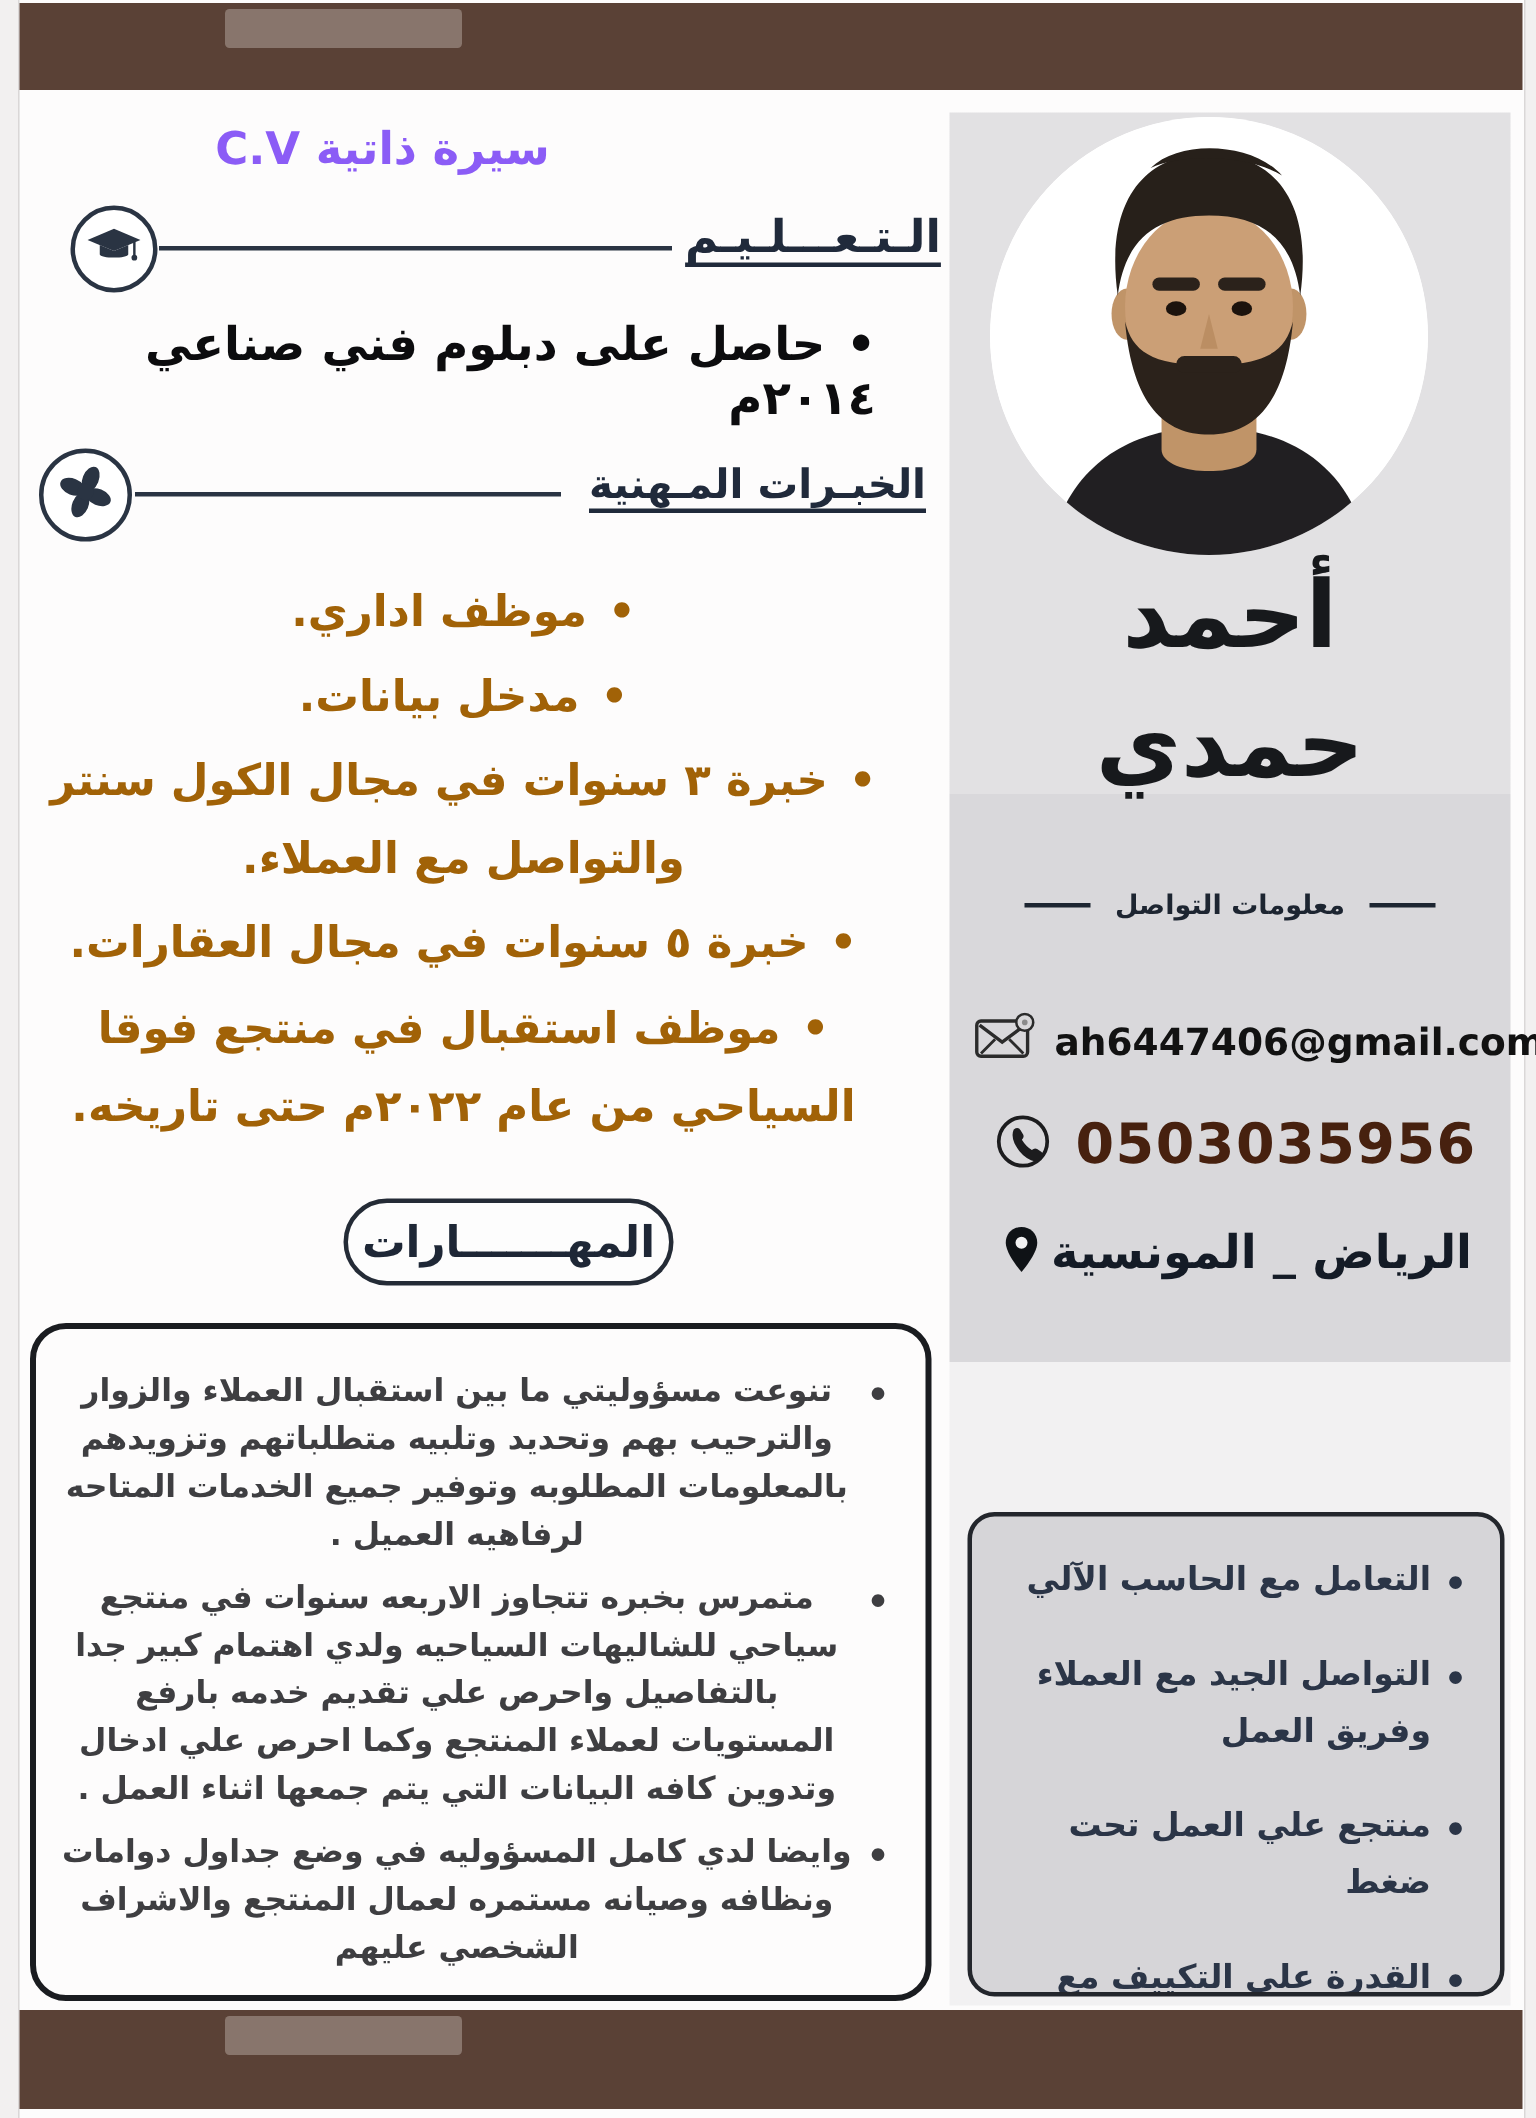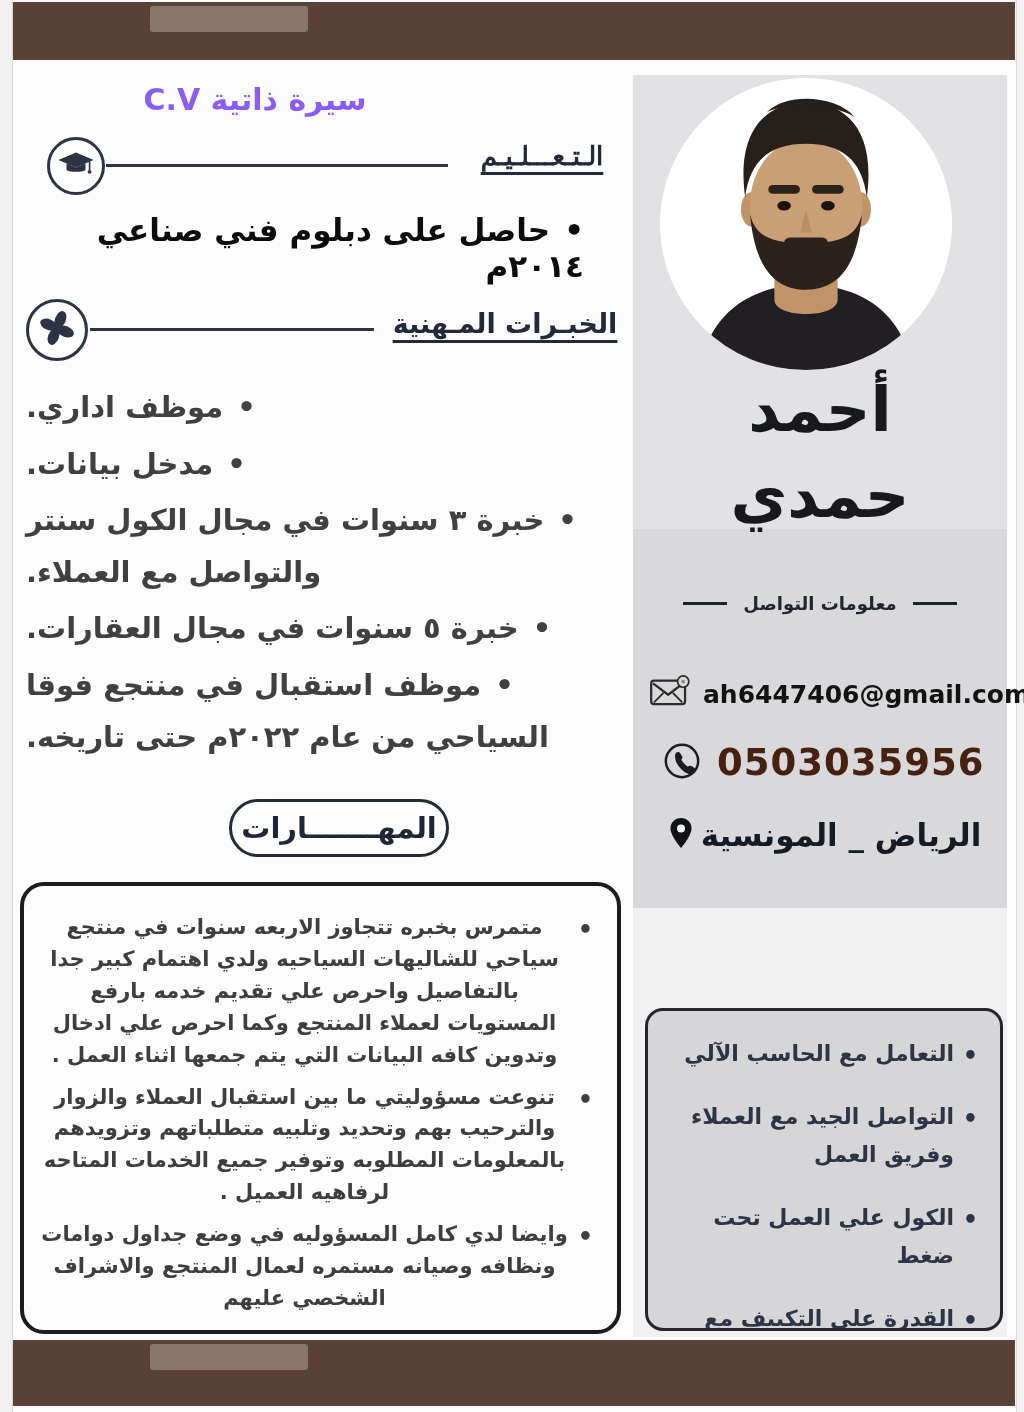--- a/index.html
+++ b/index.html
@@ -24,29 +24,29 @@
   .icon-circle { position:absolute; border:3px solid #2a3443; border-radius:50%; background:#fff;
                  display:flex; align-items:center; justify-content:center; }
   .edu-circle { left:47px; top:137px; width:58px; height:58px; }
   .exp-circle { left:26px; top:299px; width:62px; height:62px; }
   .rule { position:absolute; height:3px; background:#2a3443; }
   .edu-rule { left:106px; top:164px; width:342px; }
   .exp-rule { left:90px;  top:328px; width:284px; }
 
   .sec-header { position:absolute; direction:rtl; text-align:center; font-weight:bold; color:#202a3b;
                 text-decoration:underline; text-decoration-thickness:2.5px; text-underline-offset:7px; }
-  .edu-header { left:448px; top:141px; width:188px; font-size:26px;font-family:Liberation Serif, serif; }
+  .edu-header { left:448px; top:141px; width:188px; font-size:30px; }
   .exp-header { left:374px; top:308px; width:262px; font-size:27px;text-align:center; }
 
   .edu-item { position:absolute; left:30px; top:212px; width:602px; direction:rtl; text-align:right;
               padding-right:48px; font-size:31px; font-weight:bold; color:#0c0c0e; }
   .edu-item::before, .exp-item::before { content:"•"; margin-left:14px; }
 
   .exp-list { position:absolute; left:26px; top:382px; width:610px; direction:rtl; }
-  .exp-item { text-align:left; padding-right:44px; font-size:29px; font-weight:bold; color:#404040;
+  .exp-item { text-align:center; padding-right:44px; font-size:29px; font-weight:bold; color:#a16207;
               line-height:1.78; margin-bottom:5px; }
 
   .pill { position:absolute; display:flex; align-items:center; justify-content:center; direction:rtl;
           border:3px solid #242b36; border-radius:40px; background:#fdfdfd;
           font-weight:bold; color:#1e2736; }
   .pill-left  { left:229px; top:799px; width:220px; height:58px; font-size:29px; }
 
   .skills-box-left { position:absolute; left:20px; top:882px; width:601px; height:452px;
                      border:4px solid #1a1c20; border-radius:24px; background:#fdfcfc;
                      padding:26px 20px 12px 16px; direction:rtl; overflow:hidden; }
@@ -136,22 +136,22 @@
   <div class="exp-list">
     <div class="exp-item">موظف اداري.</div>
     <div class="exp-item">مدخل بيانات.</div>
     <div class="exp-item">خبرة ٣ سنوات في مجال الكول سنتر والتواصل مع العملاء.</div>
     <div class="exp-item">خبرة ٥ سنوات في مجال العقارات.</div>
     <div class="exp-item">موظف استقبال في منتجع فوقا السياحي من عام ٢٠٢٢م حتى تاريخه.</div>
   </div>
 
   <div class="pill pill-left">المهـــــــارات</div>
   <div class="skills-box-left">
+    <div class="para">تنوعت مسؤوليتي ما بين استقبال العملاء والزوار والترحيب بهم وتحديد وتلبيه متطلباتهم وتزويدهم بالمعلومات المطلوبه وتوفير جميع الخدمات المتاحه لرفاهيه العميل .</div>
     <div class="para">متمرس بخبره تتجاوز الاربعه سنوات في منتجع سياحي للشاليهات السياحيه ولدي اهتمام كبير جدا بالتفاصيل واحرص علي تقديم خدمه بارفع المستويات لعملاء المنتجع وكما احرص علي ادخال وتدوين كافه البيانات التي يتم جمعها اثناء العمل .</div>
-    <div class="para">تنوعت مسؤوليتي ما بين استقبال العملاء والزوار والترحيب بهم وتحديد وتلبيه متطلباتهم وتزويدهم بالمعلومات المطلوبه وتوفير جميع الخدمات المتاحه لرفاهيه العميل .</div>
     <div class="para">وايضا لدي كامل المسؤوليه في وضع جداول دوامات ونظافه وصيانه مستمره لعمال المنتجع  والاشراف الشخصي عليهم</div>
   </div>
 
   <div class="col">
 
     <div class="photo-circle">
       <svg viewBox="0 0 120 120">
         <circle cx="60" cy="60" r="60" fill="#ffffff"></circle>
         <path d="M16 120 C21 94 40 85 60 85 C80 85 99 94 104 120 Z" fill="#211f22"></path>
         <path d="M47 72 h26 v19 c0 8 -26 8 -26 0 z" fill="#c09468"></path>
@@ -210,18 +210,18 @@
           <path d="M12 1 C6 1 1.5 5.5 1.5 11.5 C1.5 19 12 31 12 31 C12 31 22.5 19 22.5 11.5 C22.5 5.5 18 1 12 1 Z" fill="#0f1216"></path>
           <circle cx="12" cy="11.5" r="4" fill="#f2f1f2"></circle>
         </svg>
       </span>
       <span class="loc">الرياض _ المونسية</span>
     </div>
 
     <div class="skills-box-right">
       <div class="item">التعامل مع الحاسب الآلي</div>
       <div class="item">التواصل الجيد مع العملاء وفريق العمل</div>
-      <div class="item">الكول علي العمل تحت ضغط</div>
+      <div class="item">منتجع علي العمل تحت ضغط</div>
       <div class="item">القدرة علي التكييف مع بيئة العمل الجديدة</div>
     </div>
 
   </div>
 </div>
 
 </body></html>

